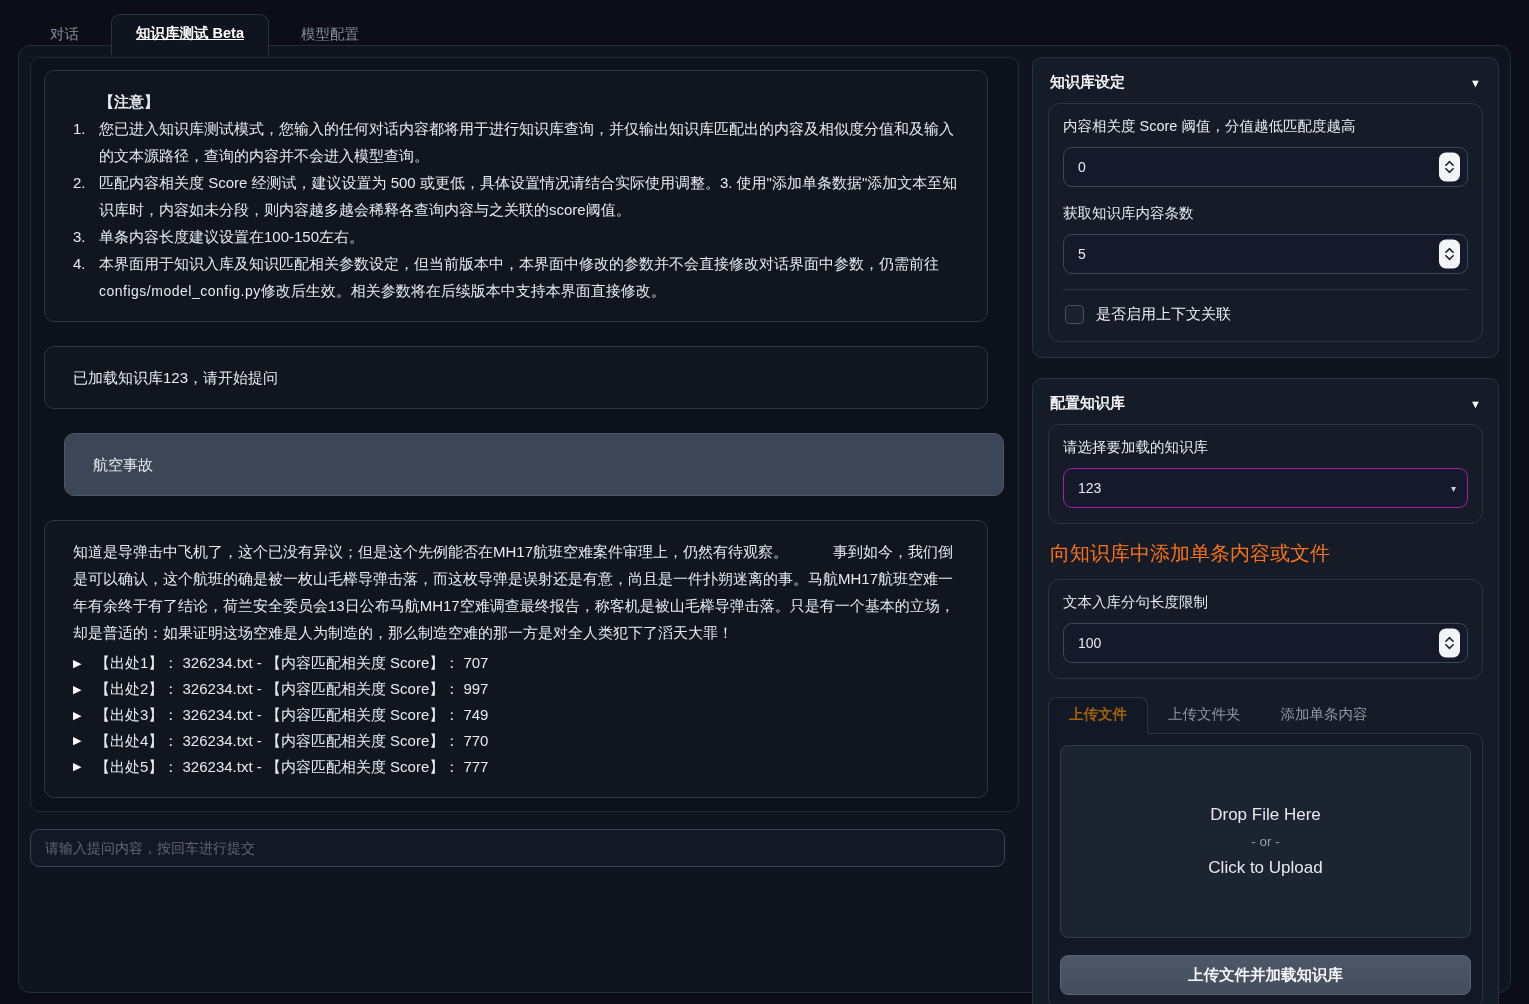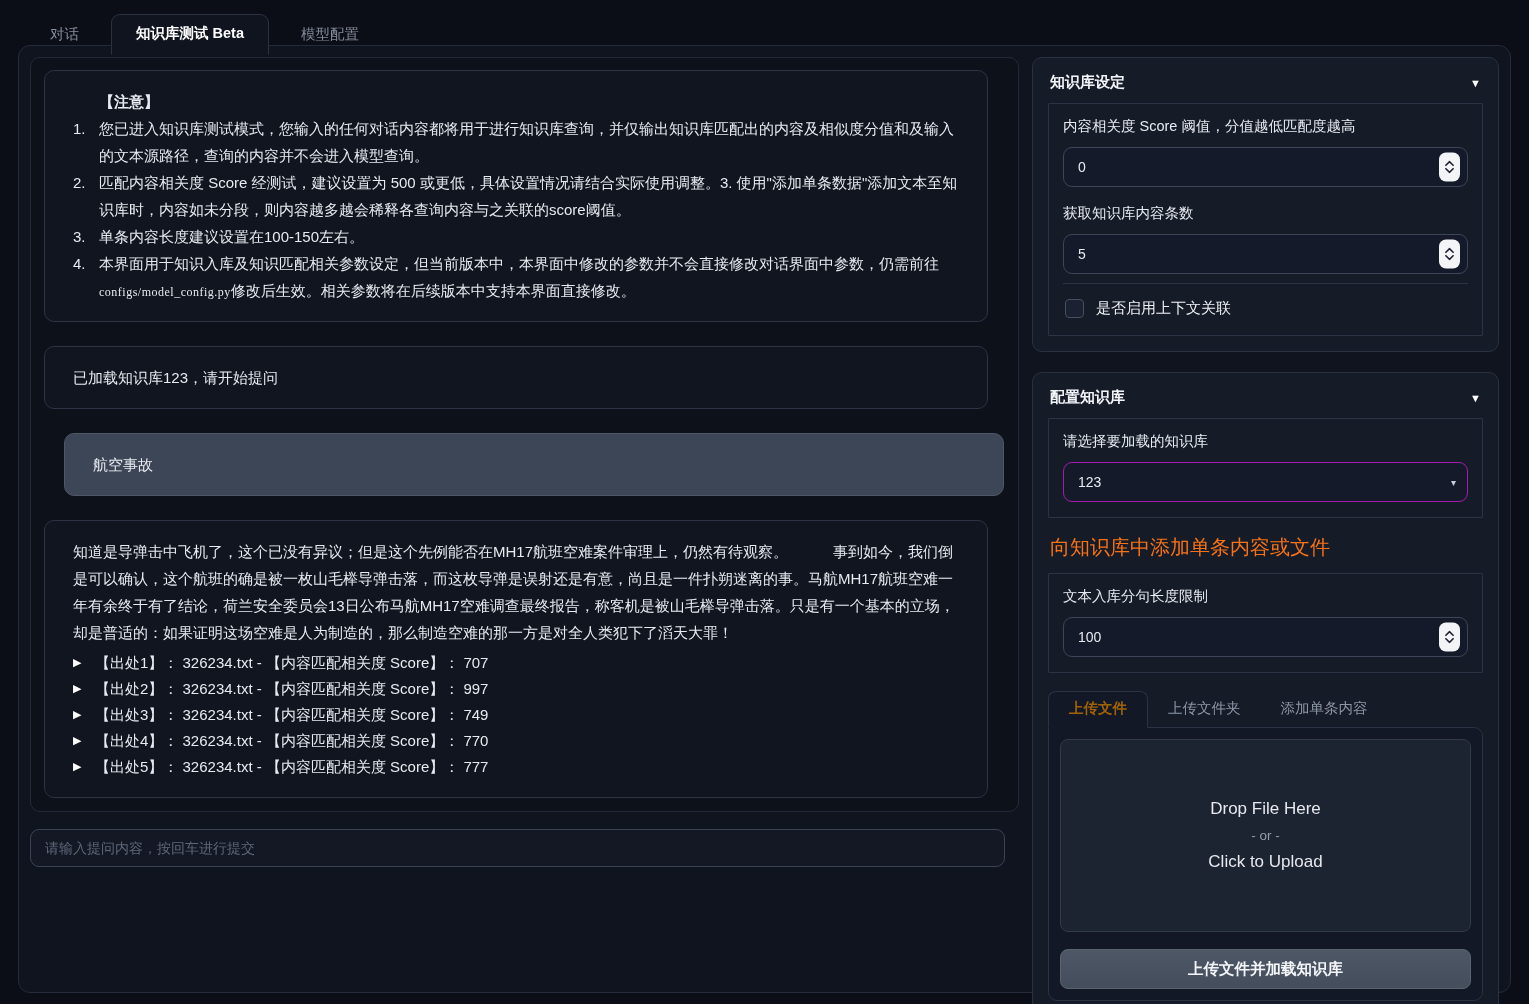--- a/index.html
+++ b/index.html
@@ -12,21 +12,21 @@
   }
   
   .tabbar { display:flex; align-items:flex-end; padding:14px 0 0 34px; position:relative; z-index:3; }
   .tab { padding:9px 16px 10px; color:#9aa2b1; font-size:14.5px; cursor:pointer; white-space:nowrap; }
   .tab.dim { color:#848c9b; }
   .tab.active {
     background:#0f141e;
     border:1px solid #2a3242; border-bottom:1px solid #0f141e;
     border-radius:9px 9px 0 0;
     color:#ffffff; font-weight:bold;
-    padding:9px 24px 11px; margin:0 16px; margin-bottom:-1px;
+    padding:9px 24px 11px; margin:0 16px; margin-bottom:-1px;text-decoration:underline;
   }
   
   .panel-outer {
     position:absolute; left:18px; right:18px; top:45px; height:948px;
     background:#0f141e; border:1px solid #242c3b; border-radius:12px;
     padding:11px; display:flex; gap:13px; z-index:1;
   }
   .col-left { width:989px; display:flex; flex-direction:column; }
   .col-right { flex:1; display:flex; flex-direction:column; gap:20px; }
 
@@ -39,22 +39,22 @@
     border-radius:10px; padding:17px 28px; line-height:1.8; font-size:15px;
   }
   .bubble.bot { background:#10151f; border:1px solid #2c3445; margin-right:17px; }
   .bubble.user { background:#3d4657; border:1px solid #4d5768; margin-left:20px; margin-right:1px; }
   .bubble + .bubble { margin-top:24px; }
   .notice-title { font-weight:bold; padding-left:26px; }
   .notice-item { display:flex; }
   .notice-num { width:26px; flex:none; text-align:left; }
   .notice-text { flex:1; }
   .code {
-    font-family:Liberation Serif, serif;
-    font-size:12px; letter-spacing:0.5px;
+    font-family:Liberation Sans, sans-serif;
+    font-size:14px; letter-spacing:0.5px;
   }
   .answer-text { white-space:pre-wrap; }
   .src-row { display:flex; align-items:center; line-height:1.73; cursor:pointer; }
   .src-arrow { font-size:11px; color:#ffffff; width:22px; flex:none; }
   .srcs { margin-top:4px; }
 
   
   .chat-input {
     margin-top:17px; height:38px; width:975px;
     background:#131824; border:1px solid #3a4454; border-radius:9px;
@@ -64,36 +64,36 @@
   .chat-input::placeholder { color:#5e6677; }
 
   
   .acc {
     background:#151b27; border:1px solid #2a3242; border-radius:10px;
     padding:12px 15px 15px;
   }
   .acc-head { display:flex; align-items:center; justify-content:space-between; padding:3px 2px 11px; cursor:pointer; }
   .acc-title { font-size:15px; font-weight:bold; color:#f2f4f8; }
   .acc-arrow { font-size:11px; color:#ffffff; }
-  .group { border:1px solid #2b3445; border-radius:1px; padding:13px 14px 15px; background:#151b27; }
+  .group { border:1px solid #2b3445; border-radius:12px; padding:13px 14px 15px; background:#151b27; }
   .fld-label { font-size:14.5px; color:#e7eaf0; margin-bottom:11px; }
   .num-wrap { position:relative; }
   .num-input {
     width:100%; height:40px; background:#141a29; border:1px solid #3d4659;
     border-radius:9px; color:#e7eaf0; font-size:14px; padding:0 36px 0 14px;
     outline:none; font-family:"Liberation Sans","DejaVu Sans",sans-serif;
   }
   .spinner {
     position:absolute; right:8px; top:50%; transform:translateY(-50%);
     width:21px; height:29px; background:#f3f4f6; border-radius:7px;
     display:flex; flex-direction:column; align-items:center; justify-content:center;
     gap:1px; cursor:pointer;
   }
   .spinner svg { display:block; }
-  .chk-row { display:flex; align-items:center; border-top:1px solid #2b3445; margin-top:9px; padding:15px 2px 2px; cursor:pointer; }
+  .chk-row { display:flex; align-items:center; border-top:1px solid #2b3445; margin-top:15px; padding:15px 2px 2px; cursor:pointer; }
   .chk-box { width:19px; height:19px; border:1px solid #454f61; border-radius:4px; background:#1a2130; flex:none; }
   .chk-label { margin-left:12px; font-size:15px; color:#eef0f4; }
 
   .dd-wrap { position:relative; }
   .dd-input {
     width:100%; height:40px; background:#141a29; border:1px solid #a21caf;
     border-radius:9px; color:#e7eaf0; font-size:14px; padding:0 30px 0 14px;
     display:flex; align-items:center; cursor:pointer;
   }
   .dd-caret { position:absolute; right:12px; top:50%; transform:translateY(-50%); font-size:10px; color:#c7ccd6; }

